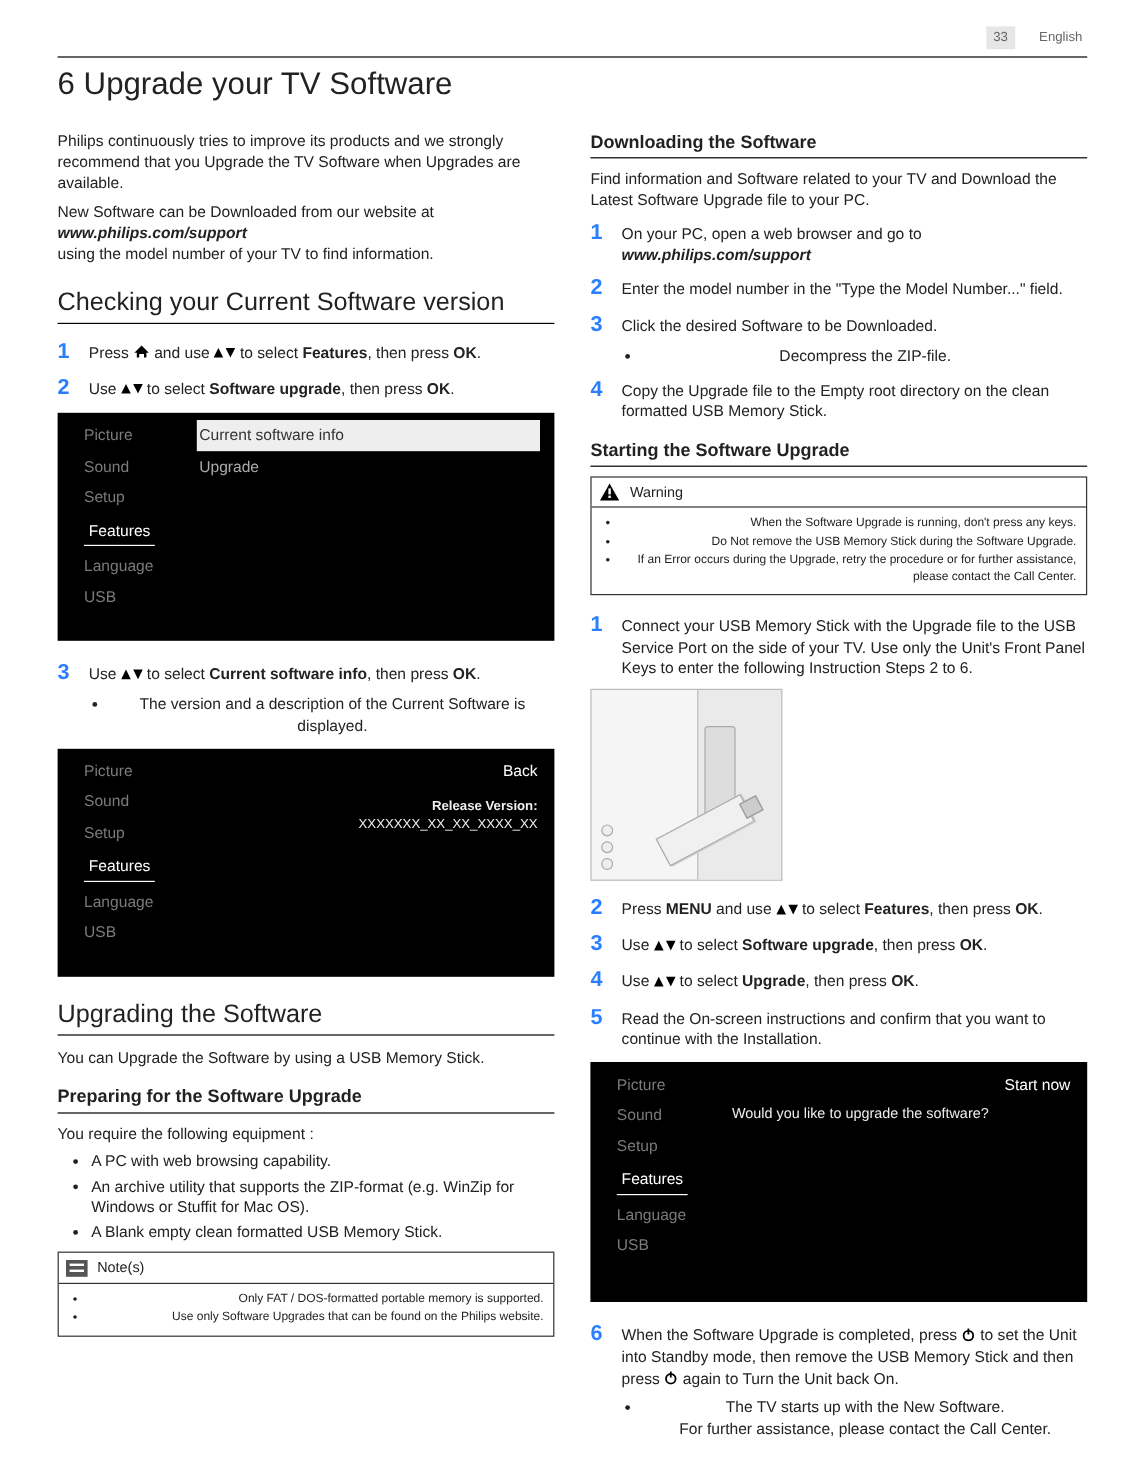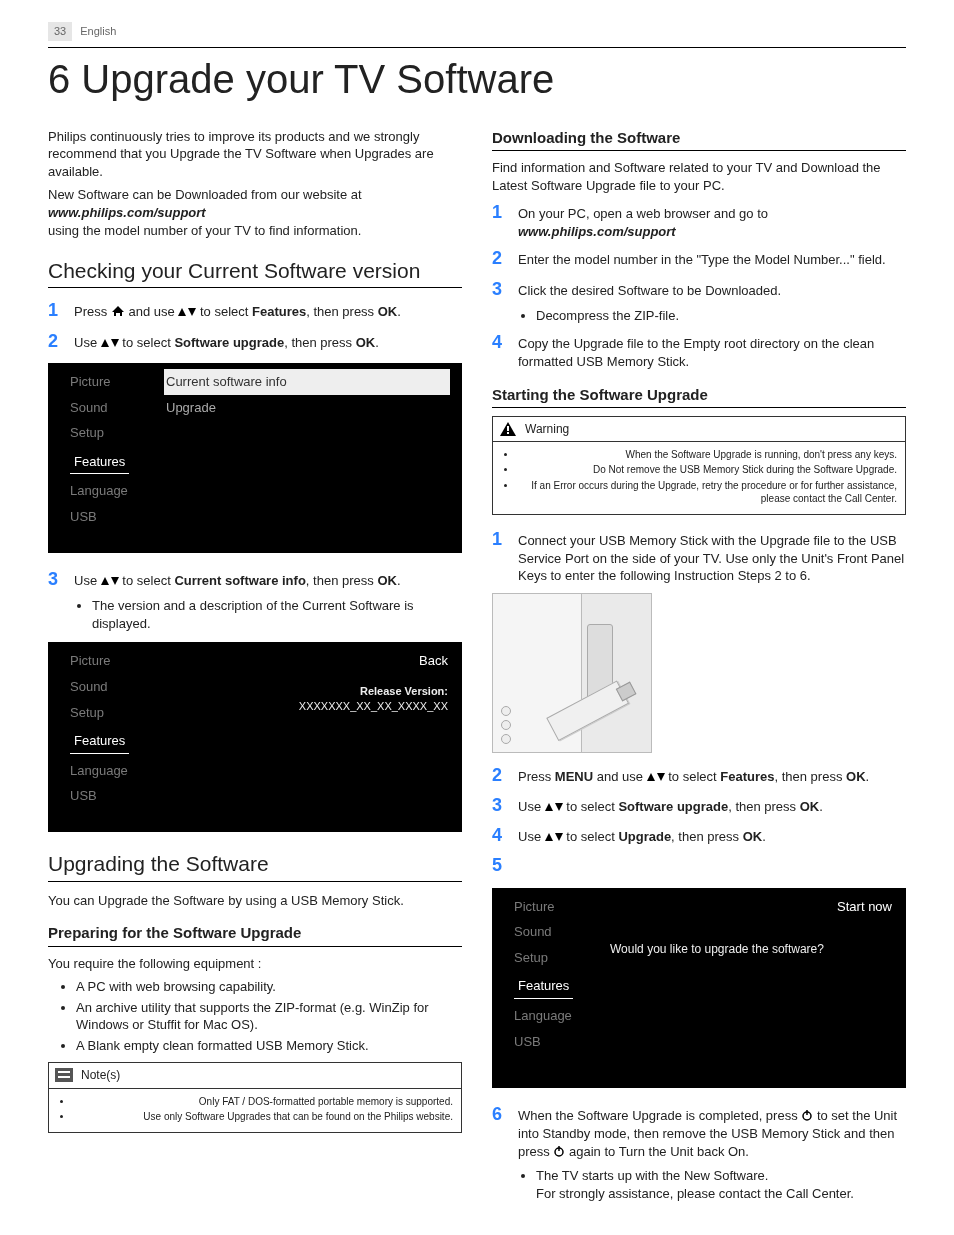--- a/index.html
+++ b/index.html
@@ -7,34 +7,34 @@
     font-family: Arial, Helvetica, sans-serif;
     font-size: 13px;
     color: #222;
     width: 954px;
     background: #fff;
     padding: 22px 48px 40px 48px;
     line-height: 1.35;
   }
   .page-header {
     display: flex;
-    justify-content: flex-start;
-    gap: 4px;
+    justify-content: flex-end;
+    gap: 16px;
     margin-bottom: 6px;
     font-size: 11px;
   }
   .page-num-box {
     background: #e6e6e6;
     padding: 2px 6px;
     color: #666;
   }
   .page-lang { color: #666; padding: 2px 4px; }
   h1.title {
     font-weight: 300;
-    font-size: 40px;
+    font-size: 26px;
     border-top: 1px solid #000;
     padding-top: 4px;
   }
   .columns {
     display: flex;
     gap: 30px;
     margin-top: 22px;
   }
   .col { flex: 1; min-width: 0; }
   .col p { margin-bottom: 6px; }
@@ -66,21 +66,21 @@
     min-width: 16px;
   }
   .step-body { flex: 1; }
   .icon-inline {
     display: inline-block;
     vertical-align: -1px;
   }
   .bold { font-weight: 700; }
   ul.bullets { list-style: disc; padding-left: 28px; margin: 4px 0; }
   ul.bullets li { margin: 3px 0; }
-  .sub-bullet { margin-left: 26px; }
+  .sub-bullet { margin-left: 26px; text-align: center; }
   .sub-bullet ul { list-style: disc; padding-left: 18px; }
 
   
   .menu-screen {
     background: #000;
     color: #ccc;
     width: 100%;
     margin: 10px 0 14px 0;
     padding: 6px 0 18px 0;
     font-size: 13px;
@@ -434,51 +434,52 @@
       <div class="step-num">4</div>
       <div class="step-body">
         <span>Use </span><span class="icon-inline"><svg width="18" height="10">
               <polygon points="4,8 0,8 4,0 8,8" fill="#000" transform="translate(0,1)"></polygon>
               <polygon points="4,0 0,0 4,8 8,0" fill="#000" transform="translate(10,1)"></polygon>
             </svg></span><span> to select </span><span class="bold">Upgrade</span><span>, then press </span><span class="bold">OK</span><span>.</span>
       </div>
     </div>
     <div class="step">
       <div class="step-num">5</div>
+      <div class="step-body">Read the On-screen instructions and confirm that you want to continue with the Installation.</div>
     </div>
 
     <div class="menu-screen small">
       <div class="menu-row-top">
         <div class="left-col">
           <div class="menu-item">Picture</div>
           <div class="menu-item">Sound</div>
           <div class="menu-item">Setup</div>
           <div><span class="menu-item selected">Features</span></div>
           <div class="menu-item">Language</div>
           <div class="menu-item">USB</div>
         </div>
         <div class="right-col">
           <div class="start-now">Start now</div>
-          <div class="q-text" style="margin-top:18px">Would you like to upgrade the software?</div>
+          <div class="q-text" style="margin-top:0">Would you like to upgrade the software?</div>
         </div>
       </div>
     </div>
 
     <div class="step">
       <div class="step-num">6</div>
       <div class="step-body">
         <span>When the Software Upgrade is completed, press </span><span class="icon-inline"><svg width="12" height="12">
               <circle cx="6" cy="7" r="4" fill="none" stroke="#000" stroke-width="1.5"></circle>
               <line x1="6" y1="1" x2="6" y2="6" stroke="#000" stroke-width="1.5"></line>
             </svg></span><span> to set the Unit into Standby mode, then remove the USB Memory Stick and then press </span><span class="icon-inline"><svg width="12" height="12">
               <circle cx="6" cy="7" r="4" fill="none" stroke="#000" stroke-width="1.5"></circle>
               <line x1="6" y1="1" x2="6" y2="6" stroke="#000" stroke-width="1.5"></line>
             </svg></span><span> again to Turn the Unit back On.</span>
       </div>
     </div>
     <div class="sub-bullet">
       <ul>
-        <li><span>The TV starts up with the New Software.</span><br><span>For strongly assistance, please contact the Call Center.</span></li>
+        <li><span>The TV starts up with the New Software.</span><br><span>For further assistance, please contact the Call Center.</span></li>
       </ul>
     </div>
 
   </div>
 </div>
 
 </body></html>

